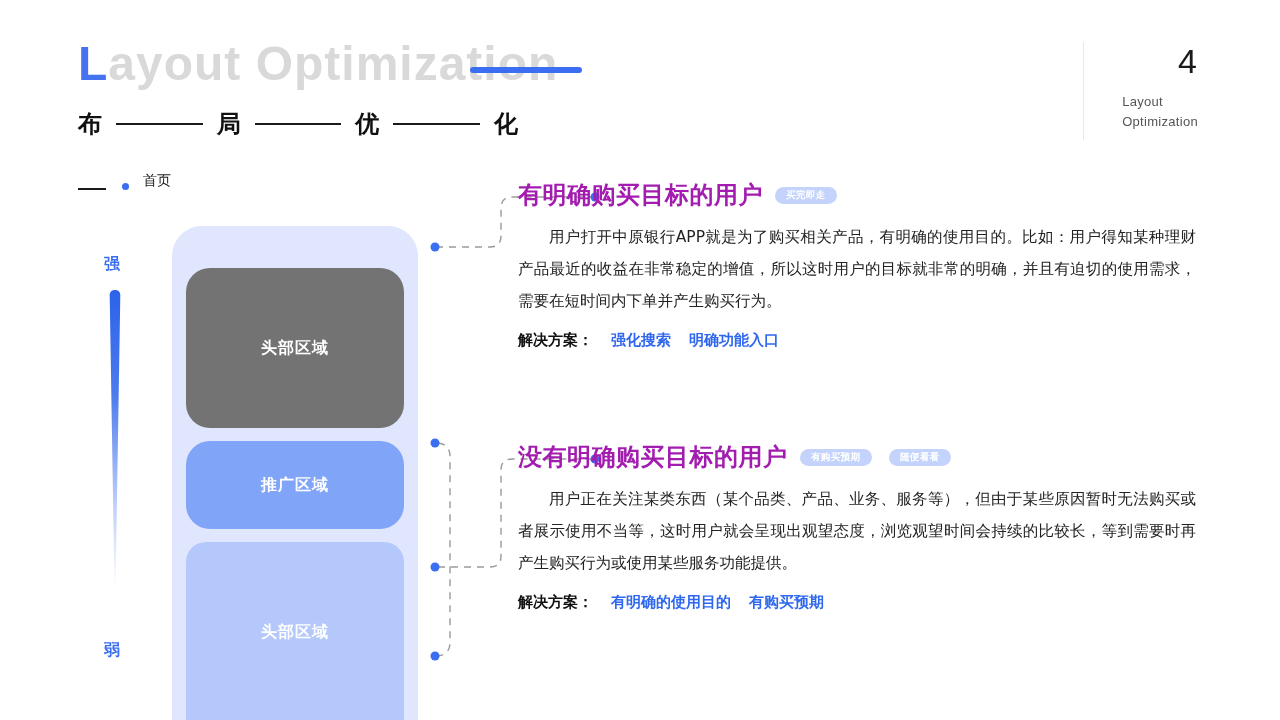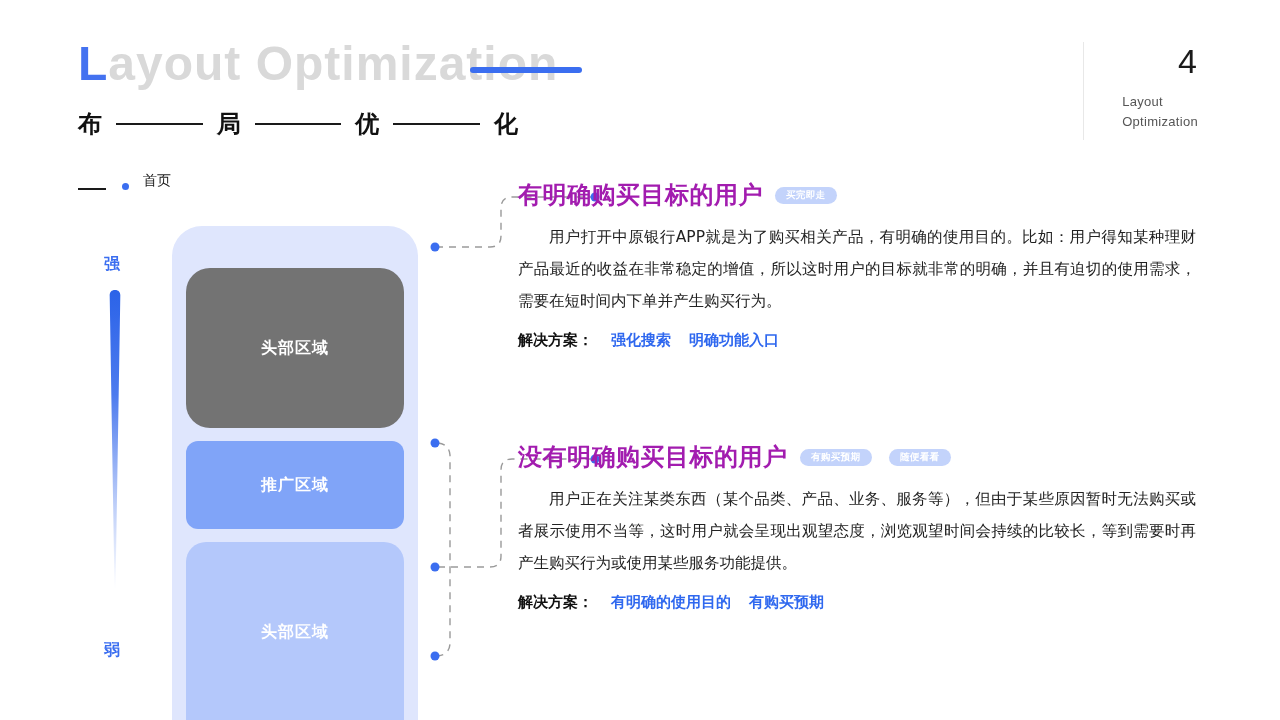--- a/index.html
+++ b/index.html
@@ -76,21 +76,21 @@
     border-radius:30px 30px 0 0;
     padding:14px 14px 0 14px;
   }
   .zone {
     width:100%; color:#ffffff; font-weight:bold;
     font-size:16px; font-family:"DejaVu Sans",sans-serif;
     display:flex; align-items:center; justify-content:center;
     letter-spacing:1px;
   }
   .zone-head  { height:160px; border-radius:24px; background:#737373;margin-top:28px; }
-  .zone-promo { height:88px;  border-radius:12px; background:#80a4f8; margin-top:13px; }
+  .zone-promo { height:88px;  border-radius:24px; background:#80a4f8; margin-top:13px; }
   .zone-feat  { height:250px; border-radius:20px 20px 0 0; background:#b4c8fb; margin-top:13px;
                 align-items:flex-start; padding-top:80px; }
 
   
   .connectors { position:absolute; left:0; top:0; width:1280px; height:720px; pointer-events:none; }
 
   
   .block { position:absolute; width:690px; }
   .block-1 { left:518px; top:182px; }
   .block-2 { left:518px; top:444px; }

